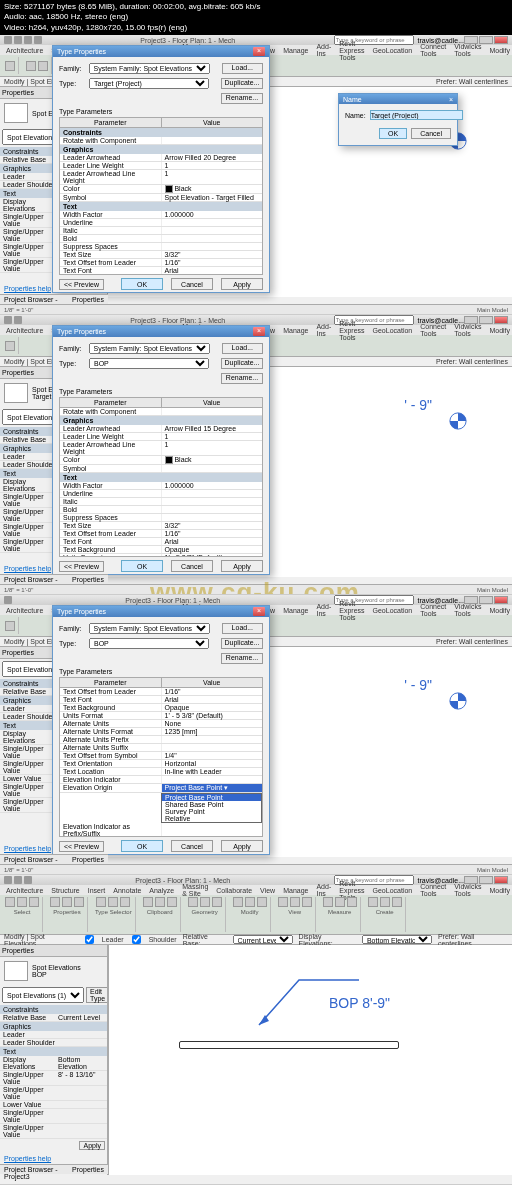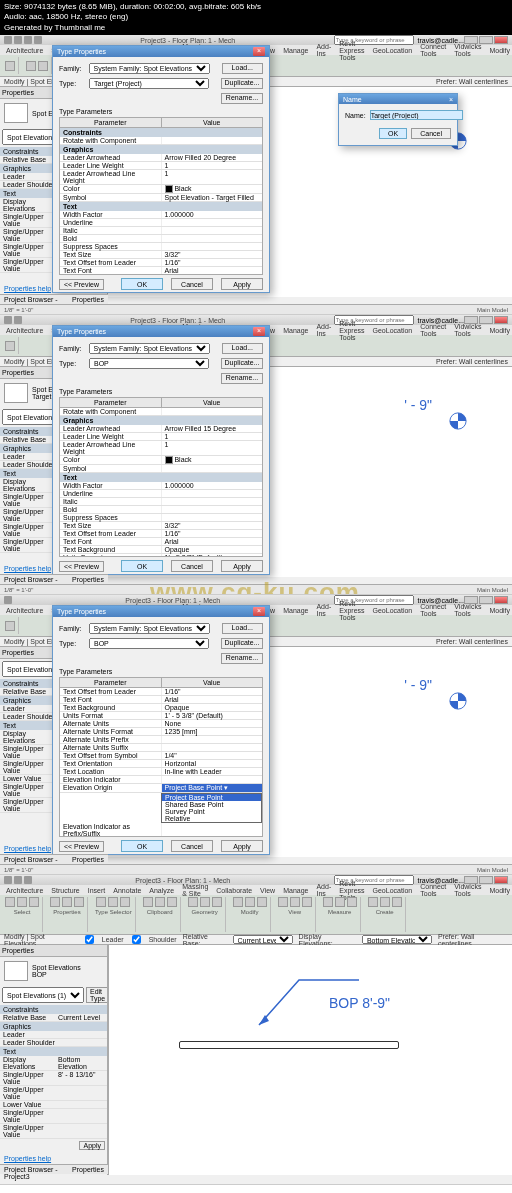--- a/index.html
+++ b/index.html
@@ -88,23 +88,23 @@
   .canvas-big .leader-svg { position:absolute; top:20px; left:60px; }
   .canvas-big .dim { position:absolute; top:50px; left:220px; font-size:14px; color:#3366cc;}
   .canvas-big .line-shape { position:absolute; top:96px; left:70px; width:220px; height:8px; border:1px solid #333; border-radius:2px;}
   
   .shot .help-link { position:absolute; bottom:22px; left:4px; font-size:7px; color:#0066cc; text-decoration:underline; cursor:pointer;}
 </style>
 </head>
 <body>
 
 <div class="header-info">
-  <div>Size: 9074132 bytes (8.65 MiB), duration: 00:02:00, avg.bitrate: 605 kb/s</div>
+  <div>Size: 5271167 bytes (8.65 MiB), duration: 00:02:00, avg.bitrate: 605 kb/s</div>
   <div>Audio: aac, 18500 Hz, stereo (eng)</div>
-  <div>Generated by Thumbnail me</div>
+  <div>Video: h264, yuv420p, 1280x720, 15.00 fps(r) (eng)</div>
 </div>
 
 <div class="shot">
   <div class="title-bar">
     <div class="left-icons">
         <span class="ic"></span>
         <span class="ic"></span>
         <span class="ic"></span>
         <span class="ic"></span>
       </div>

